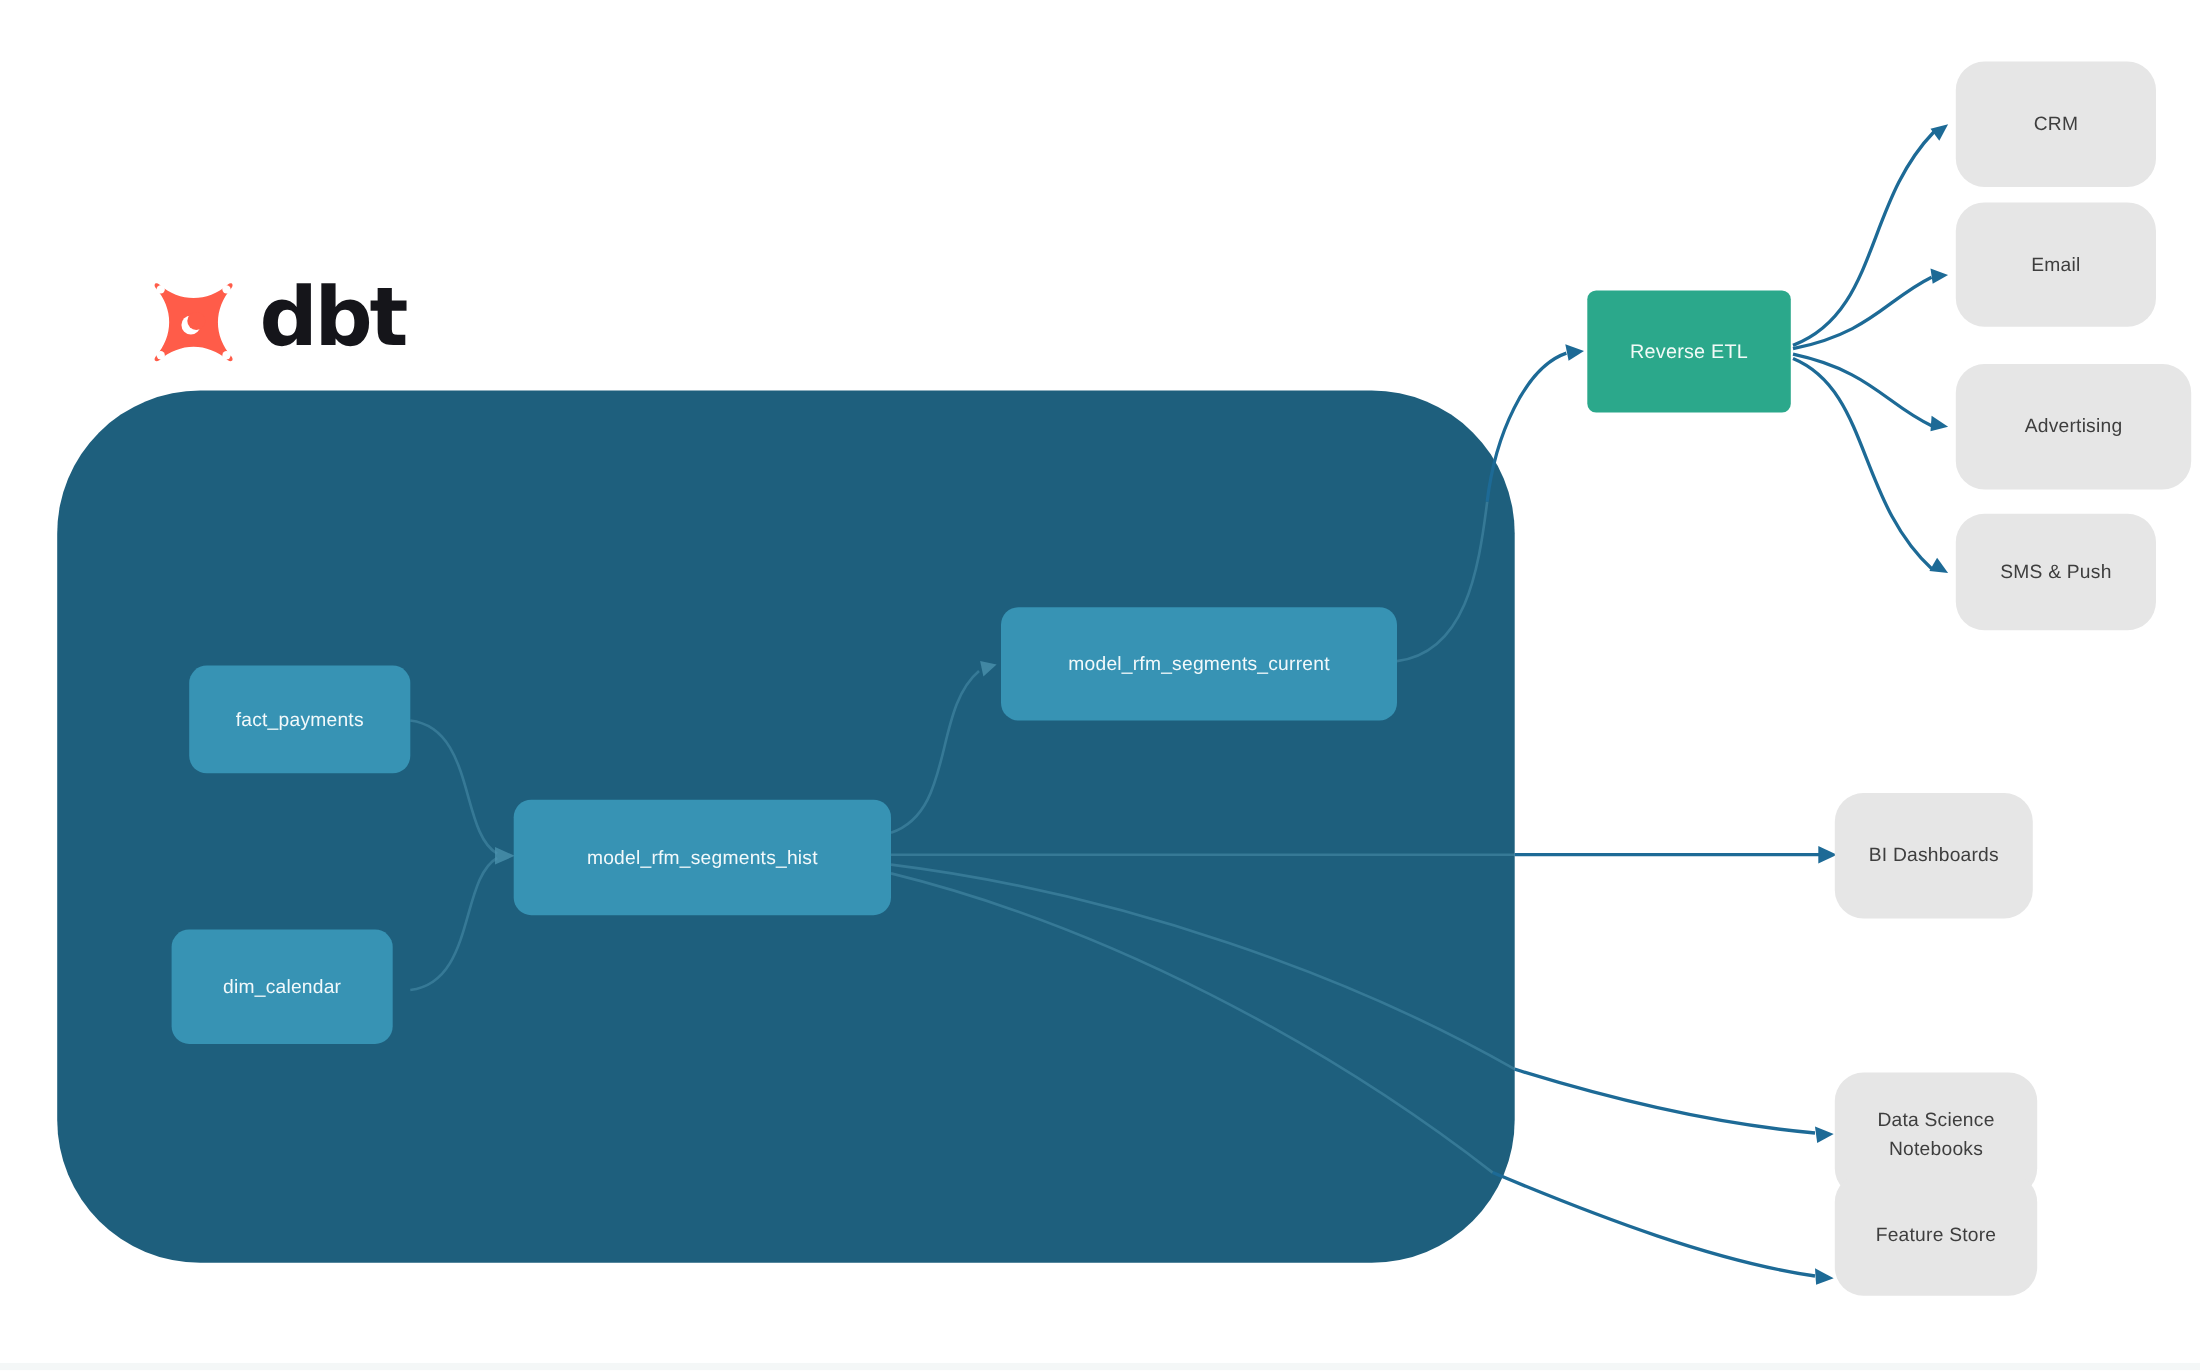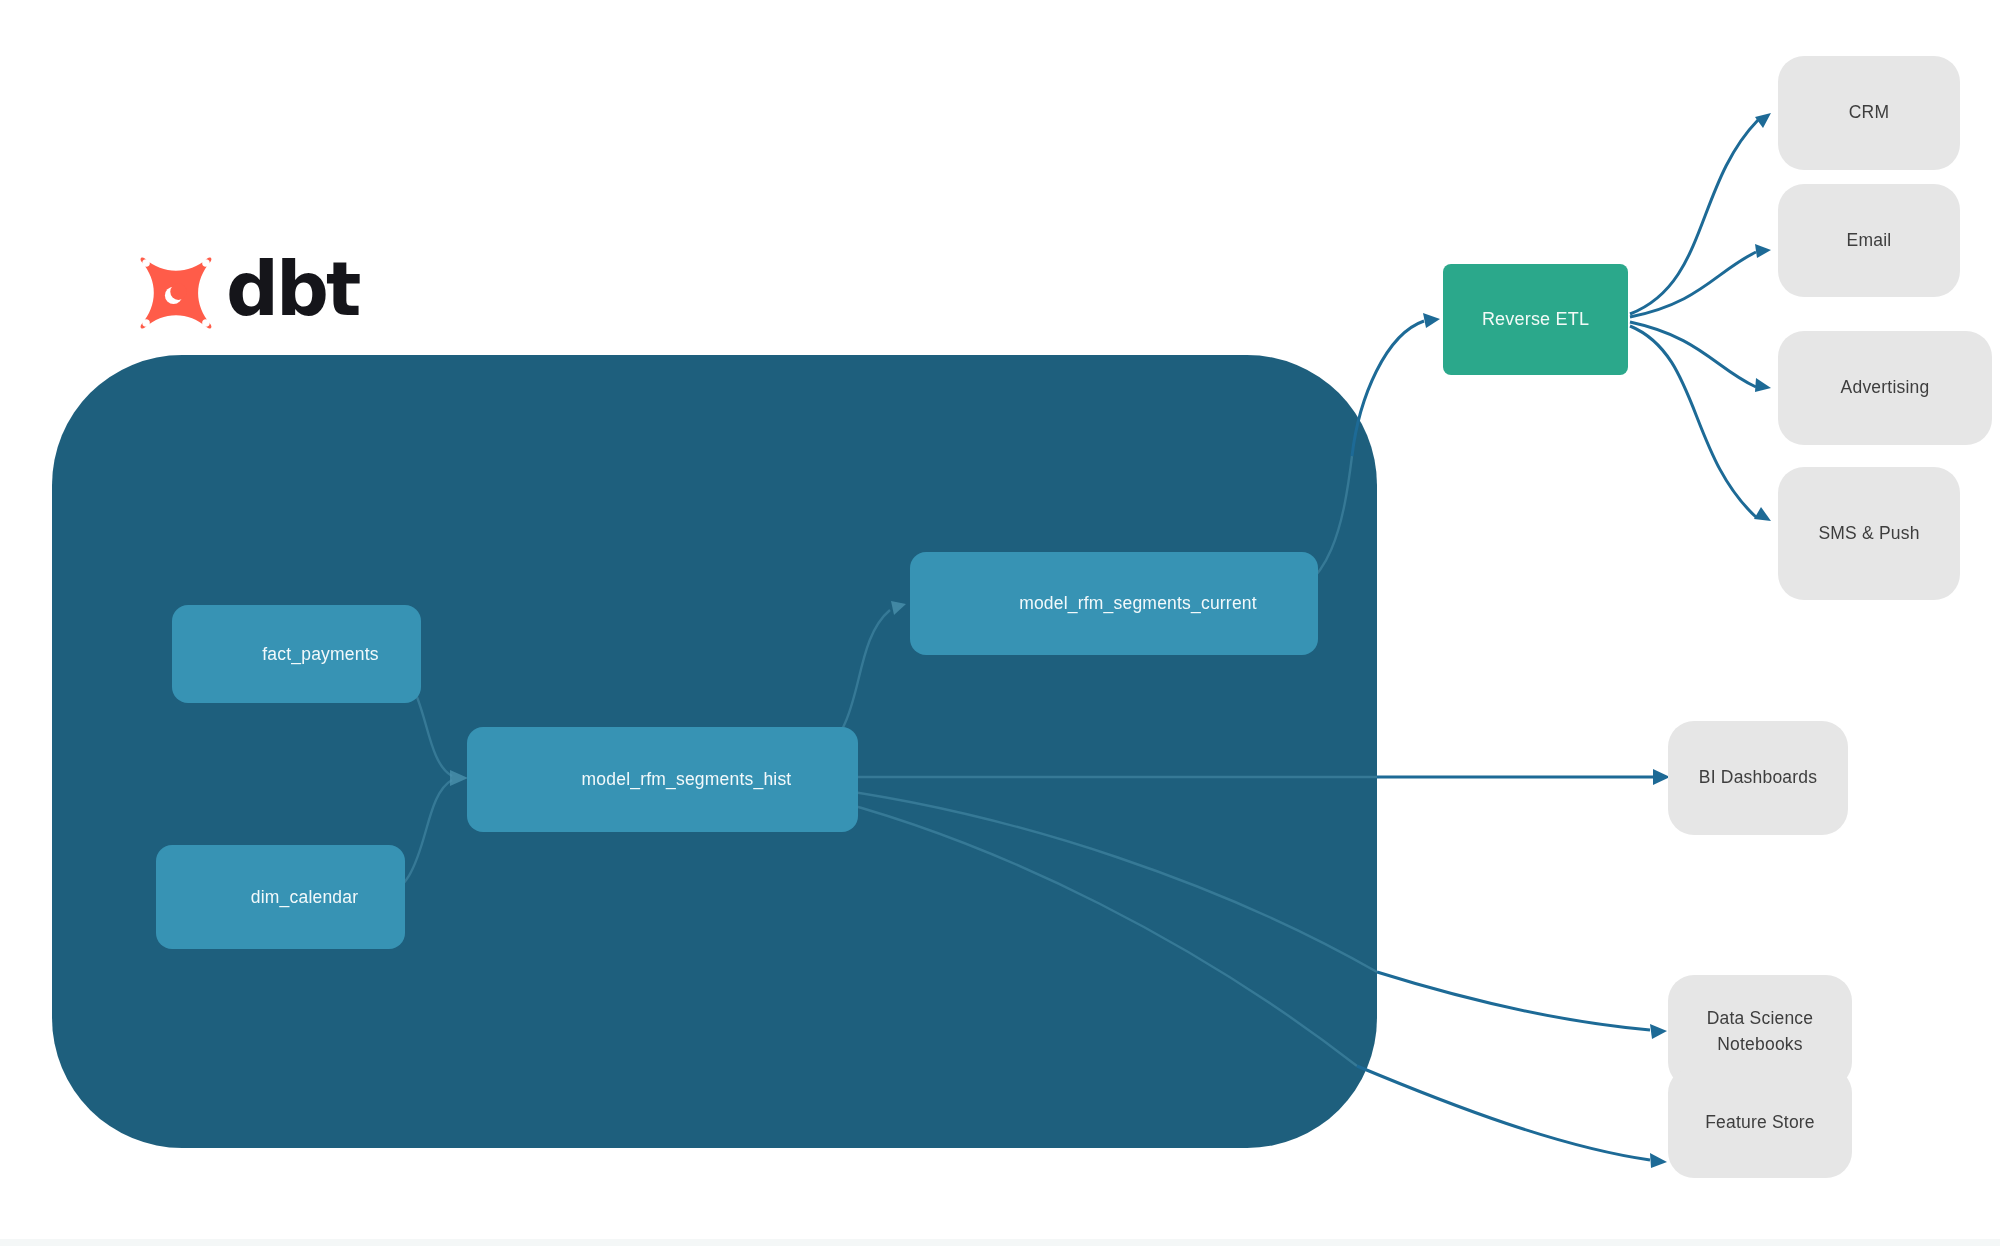--- a/index.html
+++ b/index.html
@@ -4,21 +4,21 @@
 <style>
   html,body{margin:0;padding:0;background:#ffffff;}
   #canvas{
     position:relative;
     width:2000px;height:1246px;
     background:#ffffff;
     overflow:hidden;
     font-family:"Liberation Sans", sans-serif;
   }
   
-  .logo{position:absolute;left:126px;top:252px;display:flex;align-items:center;}
+  .logo{position:absolute;left:126px;top:252px;display:flex;align-items:center;gap:10px;}
   .logo-icon{width:100px;height:82px;}
   .logo-word{
     font-family:"DejaVu Sans", sans-serif;
     font-weight:bold;font-size:74px;line-height:74px;
     letter-spacing:-3px;color:#15151a;
     transform:translateY(-4px);
   }
   
   .warehouse{
     position:absolute;left:52px;top:355px;width:1325px;height:793px;
@@ -26,32 +26,32 @@
   }
   
   .edges{position:absolute;left:0;top:0;width:2000px;height:1246px;z-index:2;pointer-events:none;}
   
   .node{
     position:absolute;z-index:3;
     display:flex;align-items:center;justify-content:center;
     text-align:center;
     font-size:17.5px;letter-spacing:.2px;
   }
-  .node-teal{background:#3793B4;color:#f2f9fb;border-radius:16px;padding-left:48px;}
+  .node-teal{background:#3793B4;color:#f2f9fb;border-radius:16px;}
   .node-green{background:#2BA88B;color:#f2faf7;border-radius:8px;font-size:18px;}
   .node-gray{background:#E6E6E6;color:#3E3E3E;border-radius:26px;line-height:1.45;}
   .fact{left:172px;top:605px;width:201px;height:98px;}
   .dim{left:156px;top:845px;width:201px;height:104px;}
   .hist{left:467px;top:727px;width:343px;height:105px;}
   .current{left:910px;top:552px;width:360px;height:103px;}
   .retl{left:1443px;top:264px;width:185px;height:111px;}
   .crm{left:1778px;top:56px;width:182px;height:114px;}
   .email{left:1778px;top:184px;width:182px;height:113px;}
   .adv{left:1778px;top:331px;width:214px;height:114px;}
-  .sms{left:1778px;top:467px;width:182px;height:133px;align-items:center;}
+  .sms{left:1778px;top:467px;width:182px;height:106px;align-items:center;}
   .bi{left:1668px;top:721px;width:180px;height:114px;}
   .ds{left:1668px;top:975px;width:184px;height:113px;padding:0 26px;box-sizing:border-box;}
   .fs{left:1668px;top:1067px;width:184px;height:111px;}
   
   .bottom-strip{position:absolute;left:0;bottom:0;width:2000px;height:7px;background:#f4f7f7;z-index:0;}
 </style>
 </head>
 <body>
 
 <div id="canvas">

